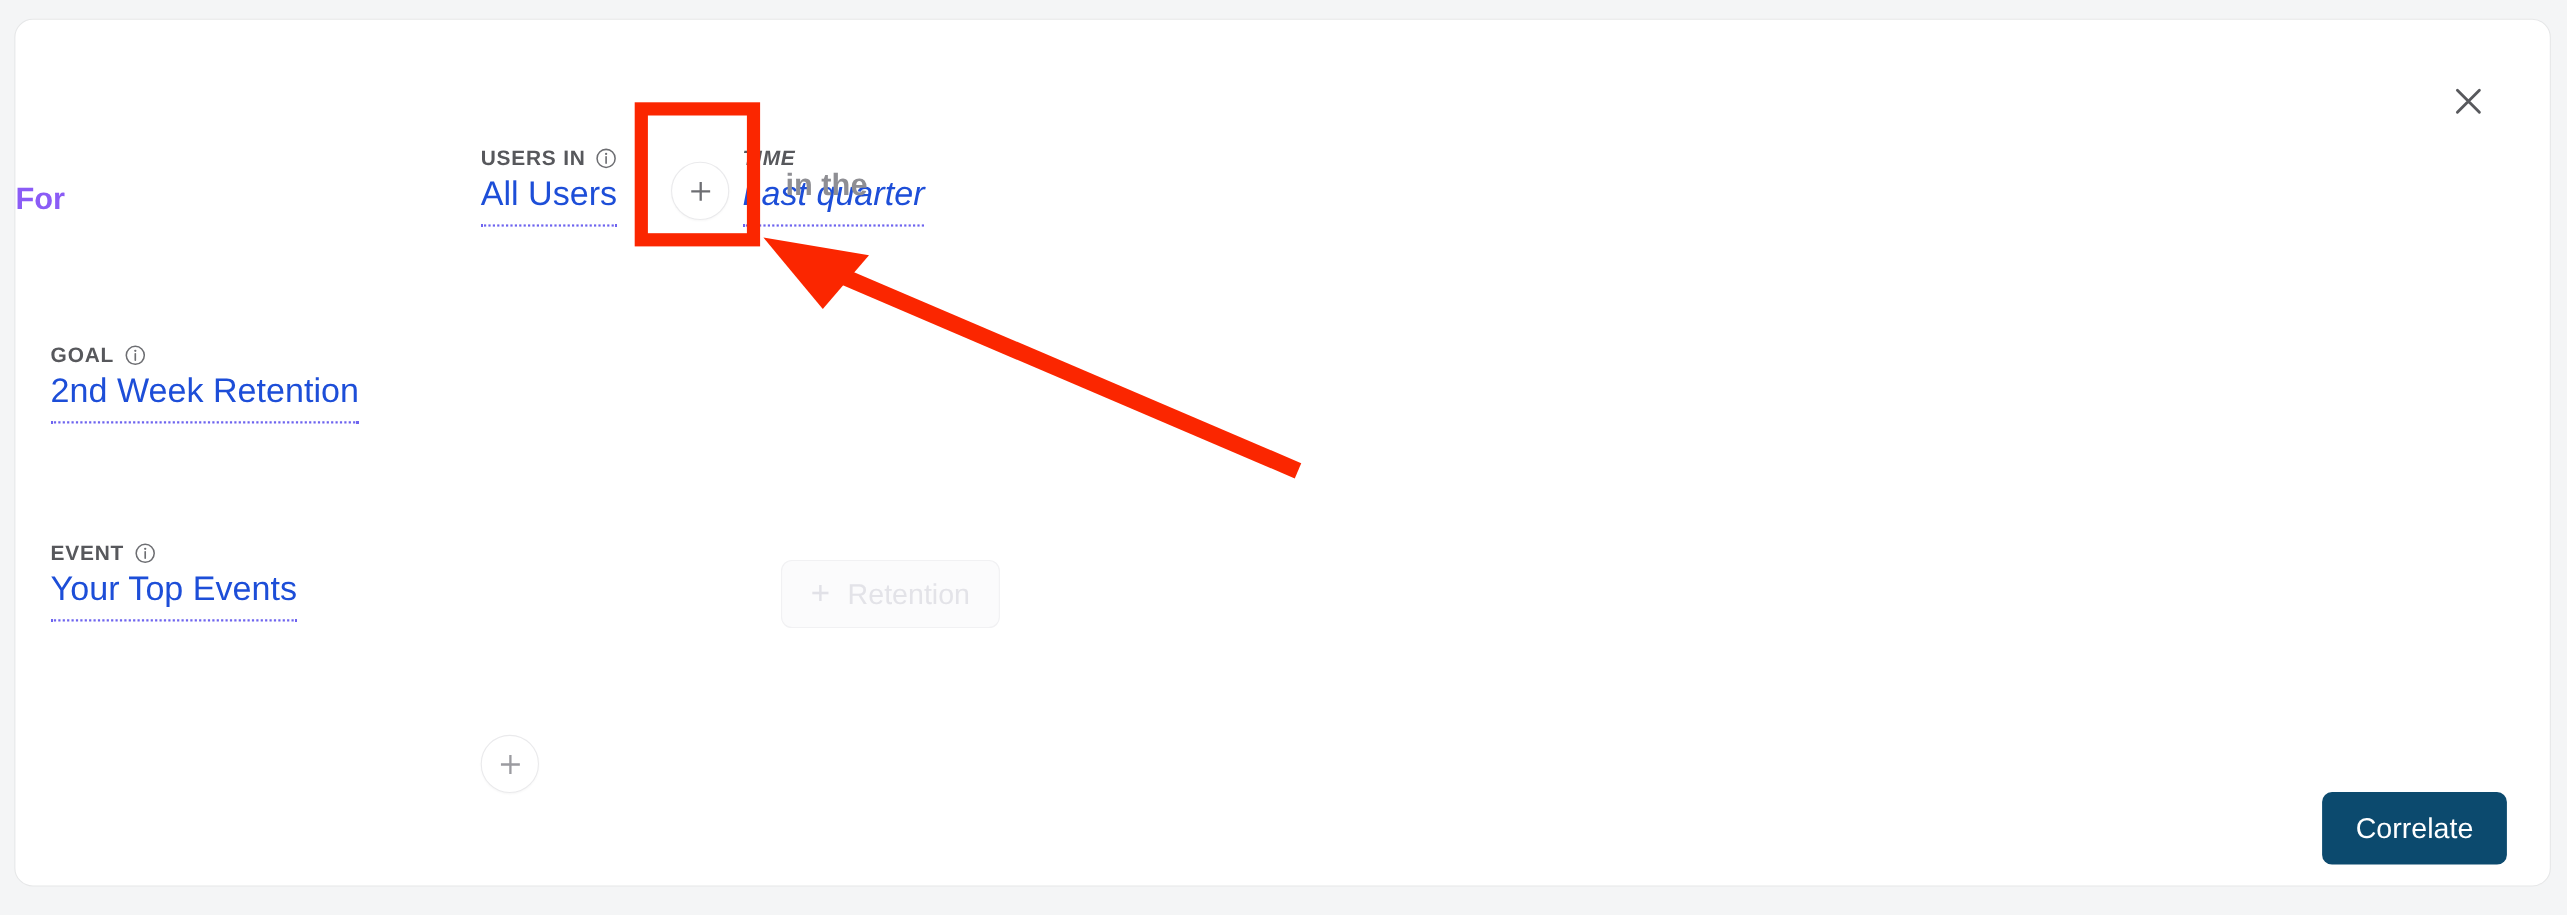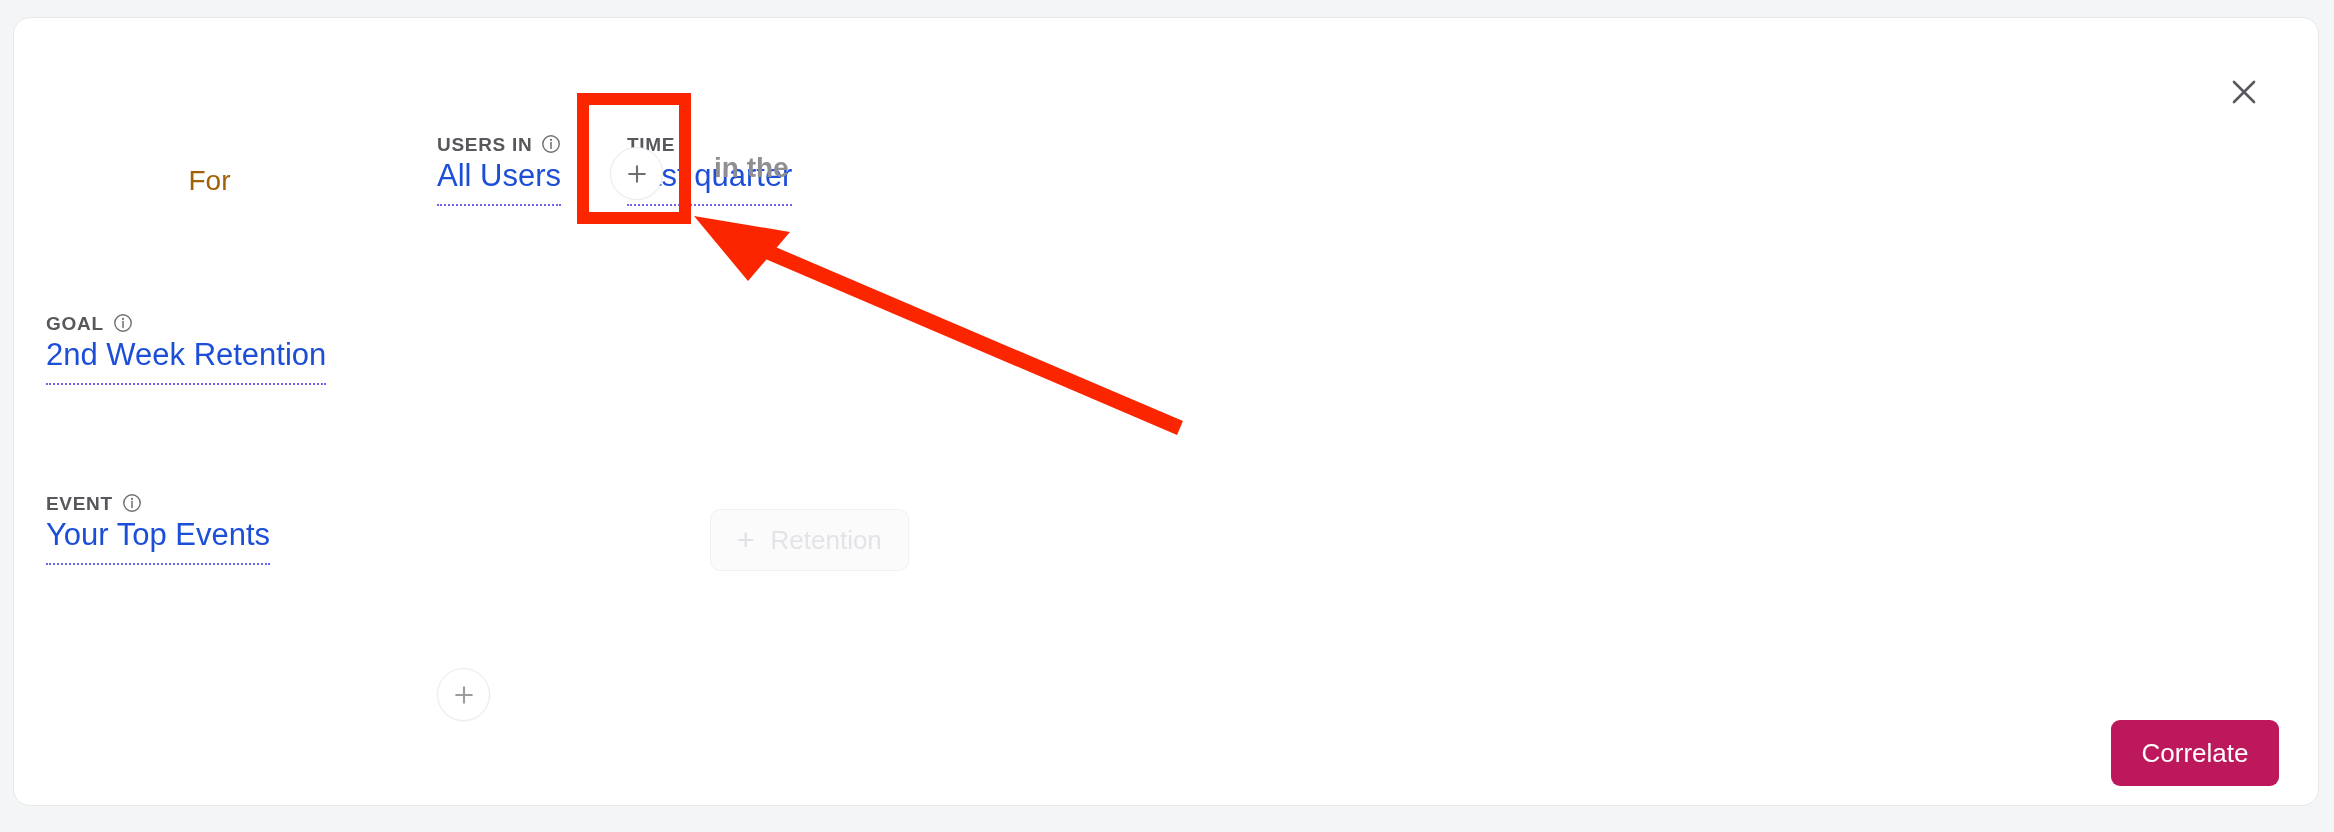--- a/index.html
+++ b/index.html
@@ -56,25 +56,25 @@
     position: absolute;
     display: flex;
     align-items: flex-end;
     height: 70px;
   }
   .row-users  { left: 0px; top: 118px; }
   .row-goal   { left: 0px; top: 297px; }
   .row-event  { left: 0px; top: 477px; }
 
   .prefix {
-    color: #a16207;
+    color: #8b5cf6;
     font-size: 28px;
-    font-weight: 400;
+    font-weight: 700;
     line-height: 34px;
-    text-align: center;
+    text-align: left;
     white-space: nowrap;
     padding-bottom: 8px;
   }
   .prefix-for    { width: 391px; }
   .prefix-show   { width: 391px; }
   .prefix-corr   { width: 391px; }
 
   
   .field {
     position: relative;
@@ -183,21 +183,21 @@
   }
 
   
   .correlate-btn {
     position: absolute;
     left: 2097px;
     top: 702px;
     width: 168px;
     height: 66px;
     border-radius: 9px;
-    background: #be185d;
+    background: #0c4a6e;
     color: #ffffff;
     font-size: 26px;
     font-family: "Liberation Sans", sans-serif;
     border: none;
     cursor: pointer;
     display: flex;
     align-items: center;
     justify-content: center;
   }
 
@@ -244,21 +244,21 @@
             <svg width="20" height="20" viewBox="0 0 20 20">
               <circle cx="10" cy="10" r="8.2" stroke="#6d6e72" stroke-width="1.4" fill="none"></circle>
               <circle cx="10" cy="5.9" r="1.05" fill="#6d6e72"></circle>
               <path d="M10 8.6 L10 14.4" stroke="#6d6e72" stroke-width="1.5" stroke-linecap="round"></path>
             </svg>
           </span>
         </div>
         <div class="field-value">All Users</div>
       </div>
 
-      <div class="field" style="margin-left:66px;">
+      <div class="field" style="margin-left:114px;font-style:italic;">
         <div class="field-label">
           <span class="lbl-text">TIME</span>
         </div>
         <div class="field-value">Last quarter</div>
       </div>
     </div>
 
     <span class="inthe">in the</span>
 
     <button class="circle-plus plus-after-users">

